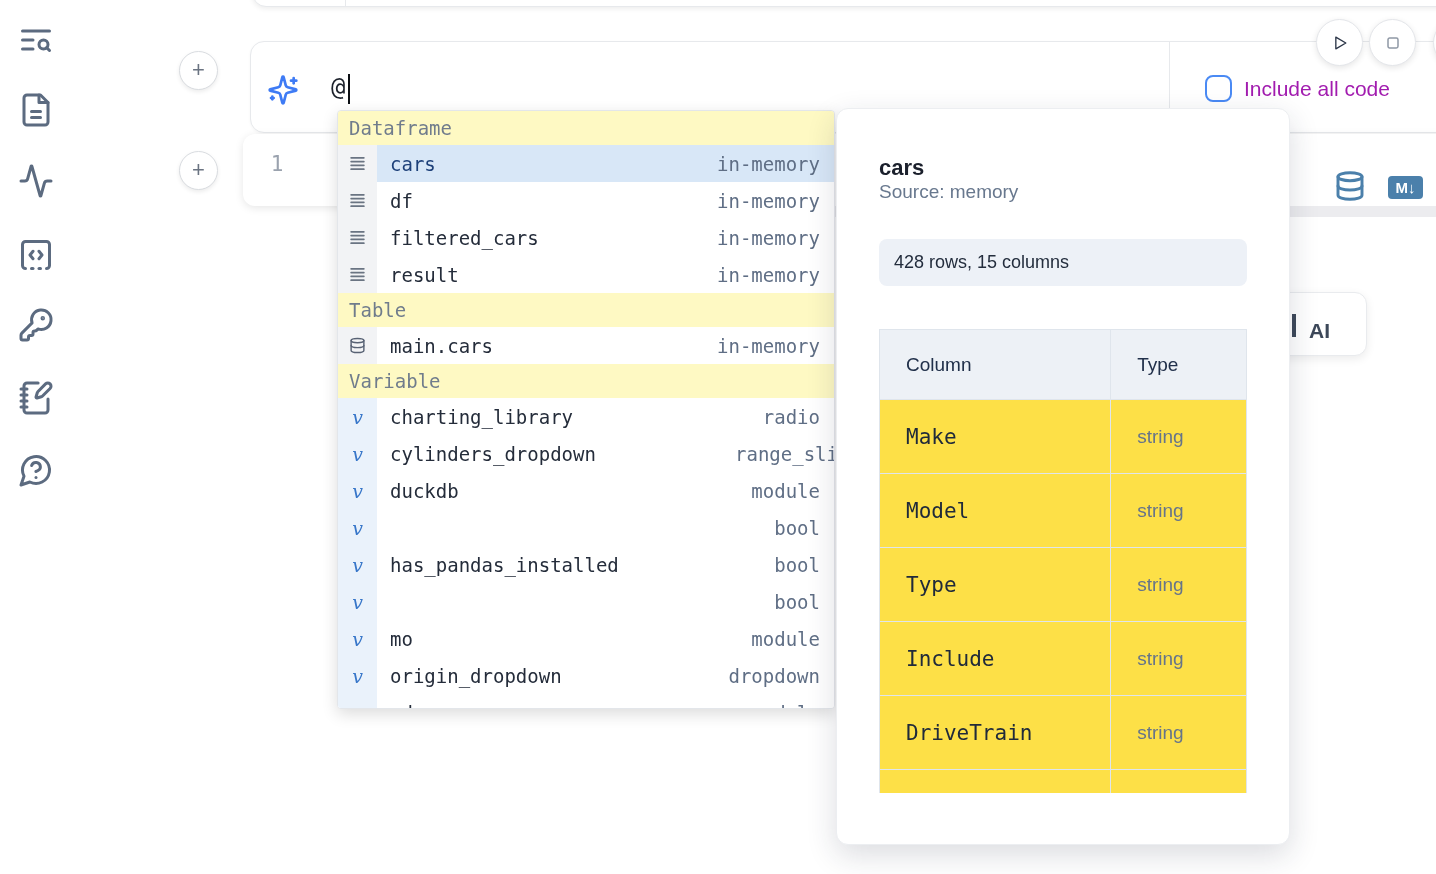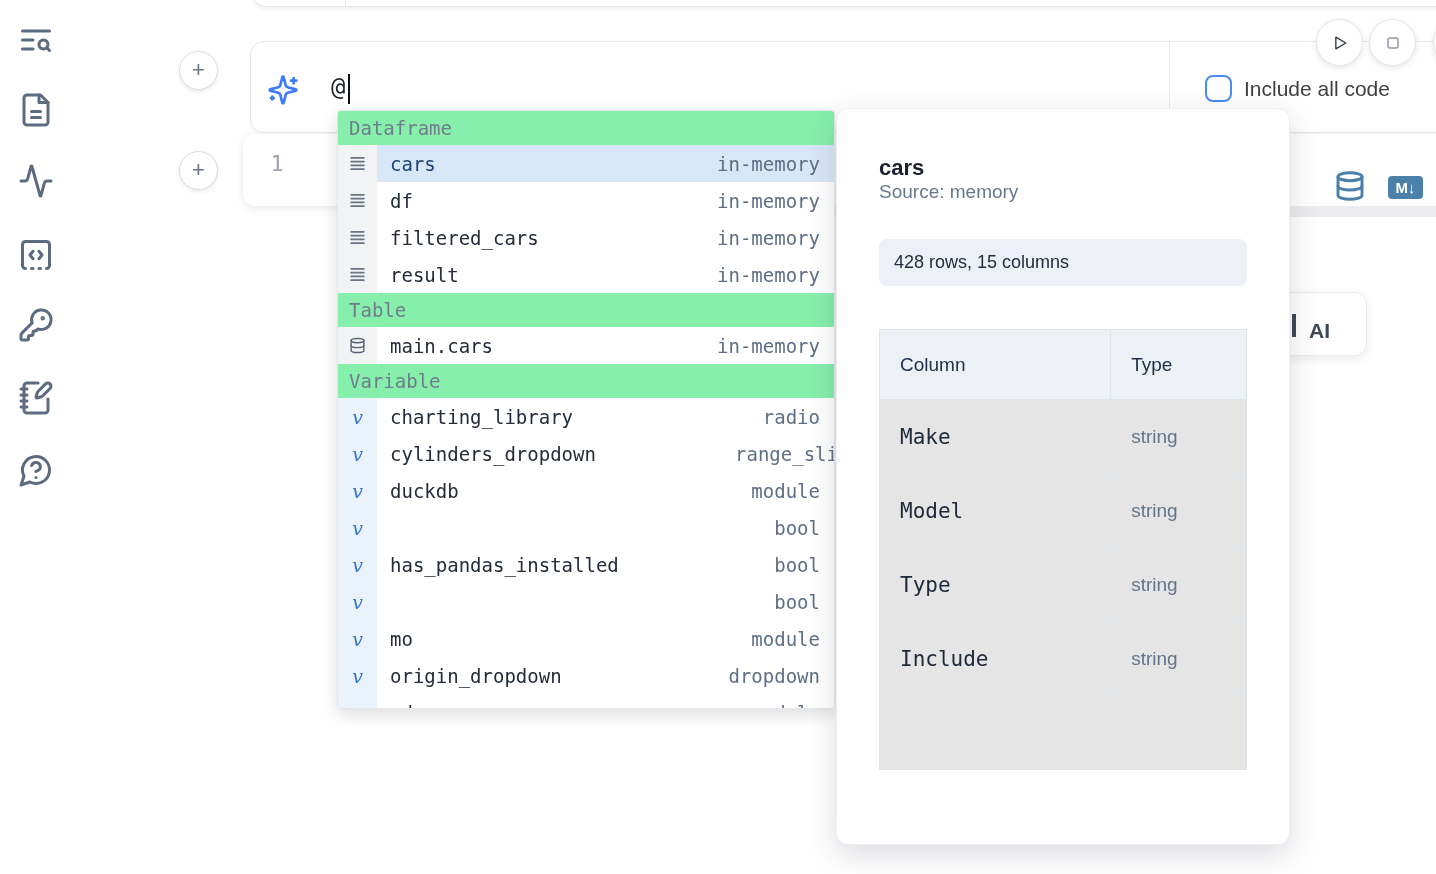--- a/index.html
+++ b/index.html
@@ -21,21 +21,21 @@
                 background:#fff; border:1px solid #e7e9ec; border-radius:14px;
                 box-shadow:0 1px 3px rgba(0,0,0,.04); }
   .prompt-divider { position:absolute; left:1169px; top:42px; width:1px; height:90px; background:#e7e9ec; }
   .sparkle { position:absolute; left:267px; top:74px; width:32px; height:32px; color:#3e7bf5; }
   .sparkle svg { width:100%; height:100%; }
   .at-input { position:absolute; left:331px; top:73px; font-family:"DejaVu Sans Mono", monospace;
               font-size:24px; color:#1c212b; }
   .caret { position:absolute; left:348px; top:74px; width:2px; height:30px; background:#0c0f14; }
   .chk { position:absolute; left:1205px; top:75px; width:27px; height:27px; background:#fff;
          border:2px solid #4a8af4; border-radius:8px; }
-  .chk-label { position:absolute; left:1244px; top:77px; font-size:21px; color:#404040; }
+  .chk-label { position:absolute; left:1244px; top:77px; font-size:21px; color:#a21caf; }
 
   
   .circle-btn { position:absolute; top:19px; width:47px; height:47px; border-radius:50%;
                 background:#fff; border:1px solid #e4e6ea; box-shadow:0 2px 6px rgba(0,0,0,.1);
                 z-index:6; display:flex; align-items:center; justify-content:center; }
   .circle-btn svg { width:20px; height:20px; }
 
   
   .code-cell { position:absolute; left:243px; top:134px; width:1200px; height:72px;
                background:#fff; border-radius:12px 0 0 12px; box-shadow:0 2px 8px rgba(0,0,0,.10); }
@@ -53,21 +53,21 @@
             border:1px solid #e9ebee; border-radius:12px; box-shadow:0 3px 10px rgba(0,0,0,.08);
             z-index:10; }
   .ai-btn .frag { position:absolute; right:70px; top:21px; width:4px; height:23px; background:#3d4859; }
   .ai-btn .lbl { position:absolute; right:36px; top:26px; font-size:21px; font-weight:bold; color:#3d4859; }
 
   
   .dropdown { position:absolute; left:337px; top:110px; width:498px; height:599px; background:#fff;
               border:1px solid #e3e6ea; border-radius:4px; overflow:hidden; z-index:30;
               box-shadow:0 5px 16px rgba(0,0,0,.14);
               font-family:"DejaVu Sans Mono", monospace; font-size:19px; }
-  .ac-header { height:34px; line-height:34px; background:#86efac; color:#707c8c; padding-left:11px; }
+  .ac-header { height:34px; line-height:34px; background:#fef9c3; color:#707c8c; padding-left:11px; }
   .ac-row { height:37px; display:flex; align-items:center; background:#fff; }
   .ac-row .gutter { width:39px; align-self:stretch; display:flex; align-items:center;
                     justify-content:center; flex:none; }
   .gutter.g-gray { background:#f2f3f5; color:#6a7482; }
   .gutter.g-blue { background:#eaf2fb; }
   .gutter svg { width:17px; height:17px; }
   .v-glyph { font-family:"DejaVu Serif", serif; font-style:italic; font-size:19px; color:#3776c9; }
   .ac-body { flex:1; display:flex; align-items:center; height:100%; }
   .ac-row.selected .ac-body { background:#d8e7f7; }
   .ac-row .nm { margin-left:13px; color:#242c3a; }
@@ -78,23 +78,23 @@
   
   .panel { position:absolute; left:836px; top:108px; width:454px; height:737px; background:#fff;
            border:1px solid #eceef1; border-radius:12px; z-index:40; overflow:hidden;
            box-shadow:0 10px 30px rgba(30,40,60,.16); padding:0 42px; }
   .panel h1 { margin-top:46px; font-size:22px; font-weight:bold; color:#1b202c; }
   .panel .src { font-size:19px; color:#68788e; }
   .panel .shape-badge { margin-top:36px; height:47px; line-height:47px; background:#edf1f7;
                         border-radius:8px; padding:0 15px; font-size:18px; color:#232d3d; }
   .tbl-wrap { margin-top:43px; height:464px; overflow:hidden; }
   table.preview { width:100%; border-collapse:collapse; }
-  table.preview th, table.preview td { border:1px solid #dfe5ec; text-align:left; padding-left:20px; }
+  table.preview th, table.preview td { border:1px solid #dfe5ec; text-align:left; padding-left:26px; }
   table.preview th { height:70px; background:#edf1f6; font-size:19px; font-weight:normal; color:#21304a; }
-  table.preview td { height:74px; background:#e5e5e5; }
+  table.preview td { height:74px; background:#fde047; }
   td.cname { font-family:"DejaVu Sans Mono", monospace; font-size:21px; color:#202a3a; width:63%; }
   td.ctype { font-size:19px; color:#66748a; }
   table.preview th.t2 { width:37%; }
 
   
   .plus-btn { position:absolute; left:179px; width:39px; height:39px; border-radius:50%;
               background:#fff; border:1px solid #d9dce0; box-shadow:0 2px 4px rgba(0,0,0,.08);
               color:#6b7482; font-size:22px; text-align:center; line-height:36px; }
 </style>
 </head>
@@ -386,19 +386,23 @@
       </tr>
       <tr>
         <td class="cname">Type</td>
         <td class="ctype">string</td>
       </tr>
       <tr>
         <td class="cname">Include</td>
         <td class="ctype">string</td>
       </tr>
       <tr>
+        <td class="cname">DriveTrain</td>
+        <td class="ctype">string</td>
+      </tr>
+      <tr>
         <td class="cname"></td>
         <td class="ctype"></td>
       </tr>
     </tbody>
       </table>
   </div>
 </div>
 
 </body></html>

